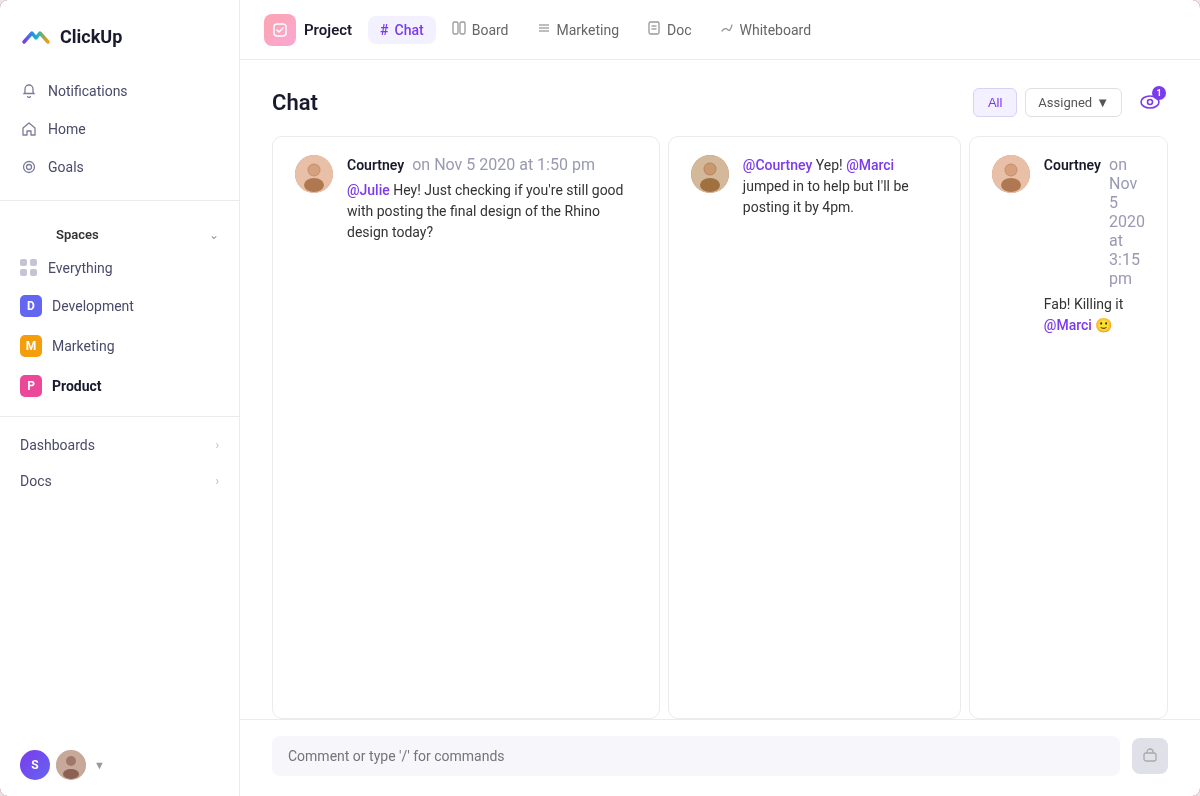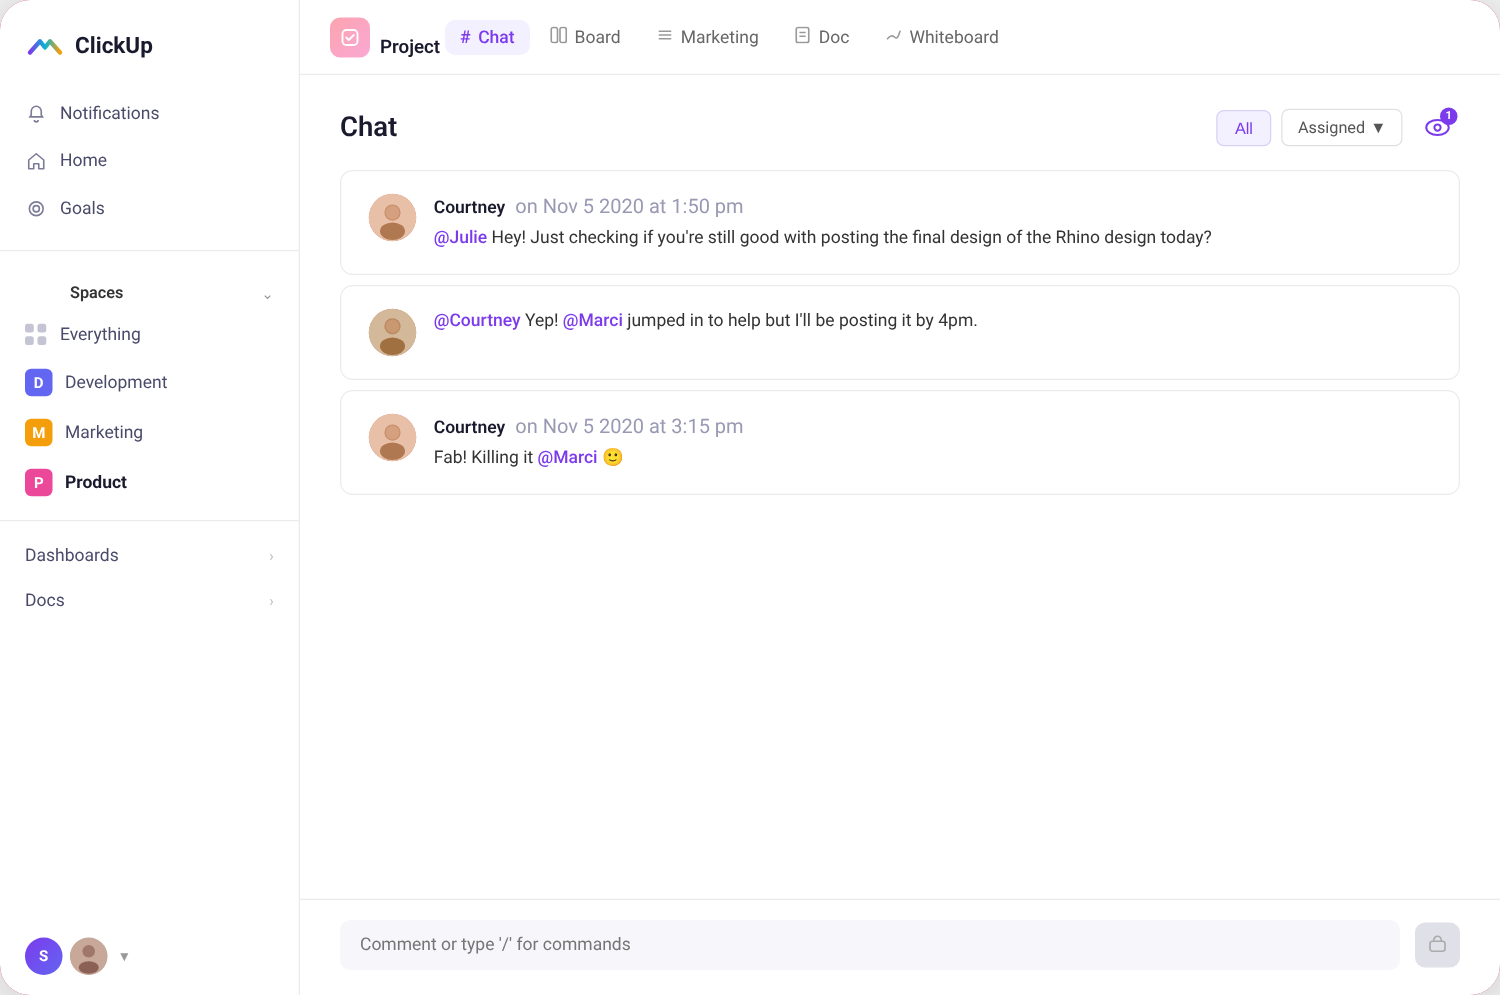--- a/index.html
+++ b/index.html
@@ -8,21 +8,21 @@
       background: #f0f0f0;
       display: flex;
       justify-content: center;
       align-items: center;
       min-height: 100vh;
     }
     .window {
       width: 1200px;
       height: 796px;
       background: #be185d;
-      border-radius: 24px;
+      border-radius: 8px;
       overflow: hidden;
       display: flex;
       box-shadow: 0 4px 32px rgba(0,0,0,0.15);
     }
     
     .sidebar {
       width: 240px;
       min-width: 240px;
       background: #fff;
       border-right: 1px solid #ebebeb;
@@ -191,23 +191,23 @@
     .top-tabs {
       display: flex;
       align-items: center;
       padding: 0 24px;
       border-bottom: 1px solid #ebebeb;
       height: 60px;
       gap: 4px;
     }
     .project-label {
       display: flex;
-      align-items: flex-end;
+      align-items: center;
       gap: 8px;
-      margin-right: 0;
+      margin-right: 12px;
     }
     .project-icon {
       width: 32px;
       height: 32px;
       background: linear-gradient(135deg, #fda4af, #f9a8d4);
       border-radius: 8px;
       display: flex;
       align-items: center;
       justify-content: center;
     }
@@ -310,21 +310,20 @@
       display: flex;
       align-items: center;
       justify-content: center;
       font-weight: 700;
     }
     .messages-list {
       flex: 1;
       overflow-y: auto;
       padding: 0 32px;
       display: flex;
-      flex-direction: column;
       gap: 8px;
     }
     .message-card {
       background: #fff;
       border: 1px solid #ebebeb;
       border-radius: 10px;
       padding: 18px 22px;
       display: flex;
       gap: 14px;
     }

